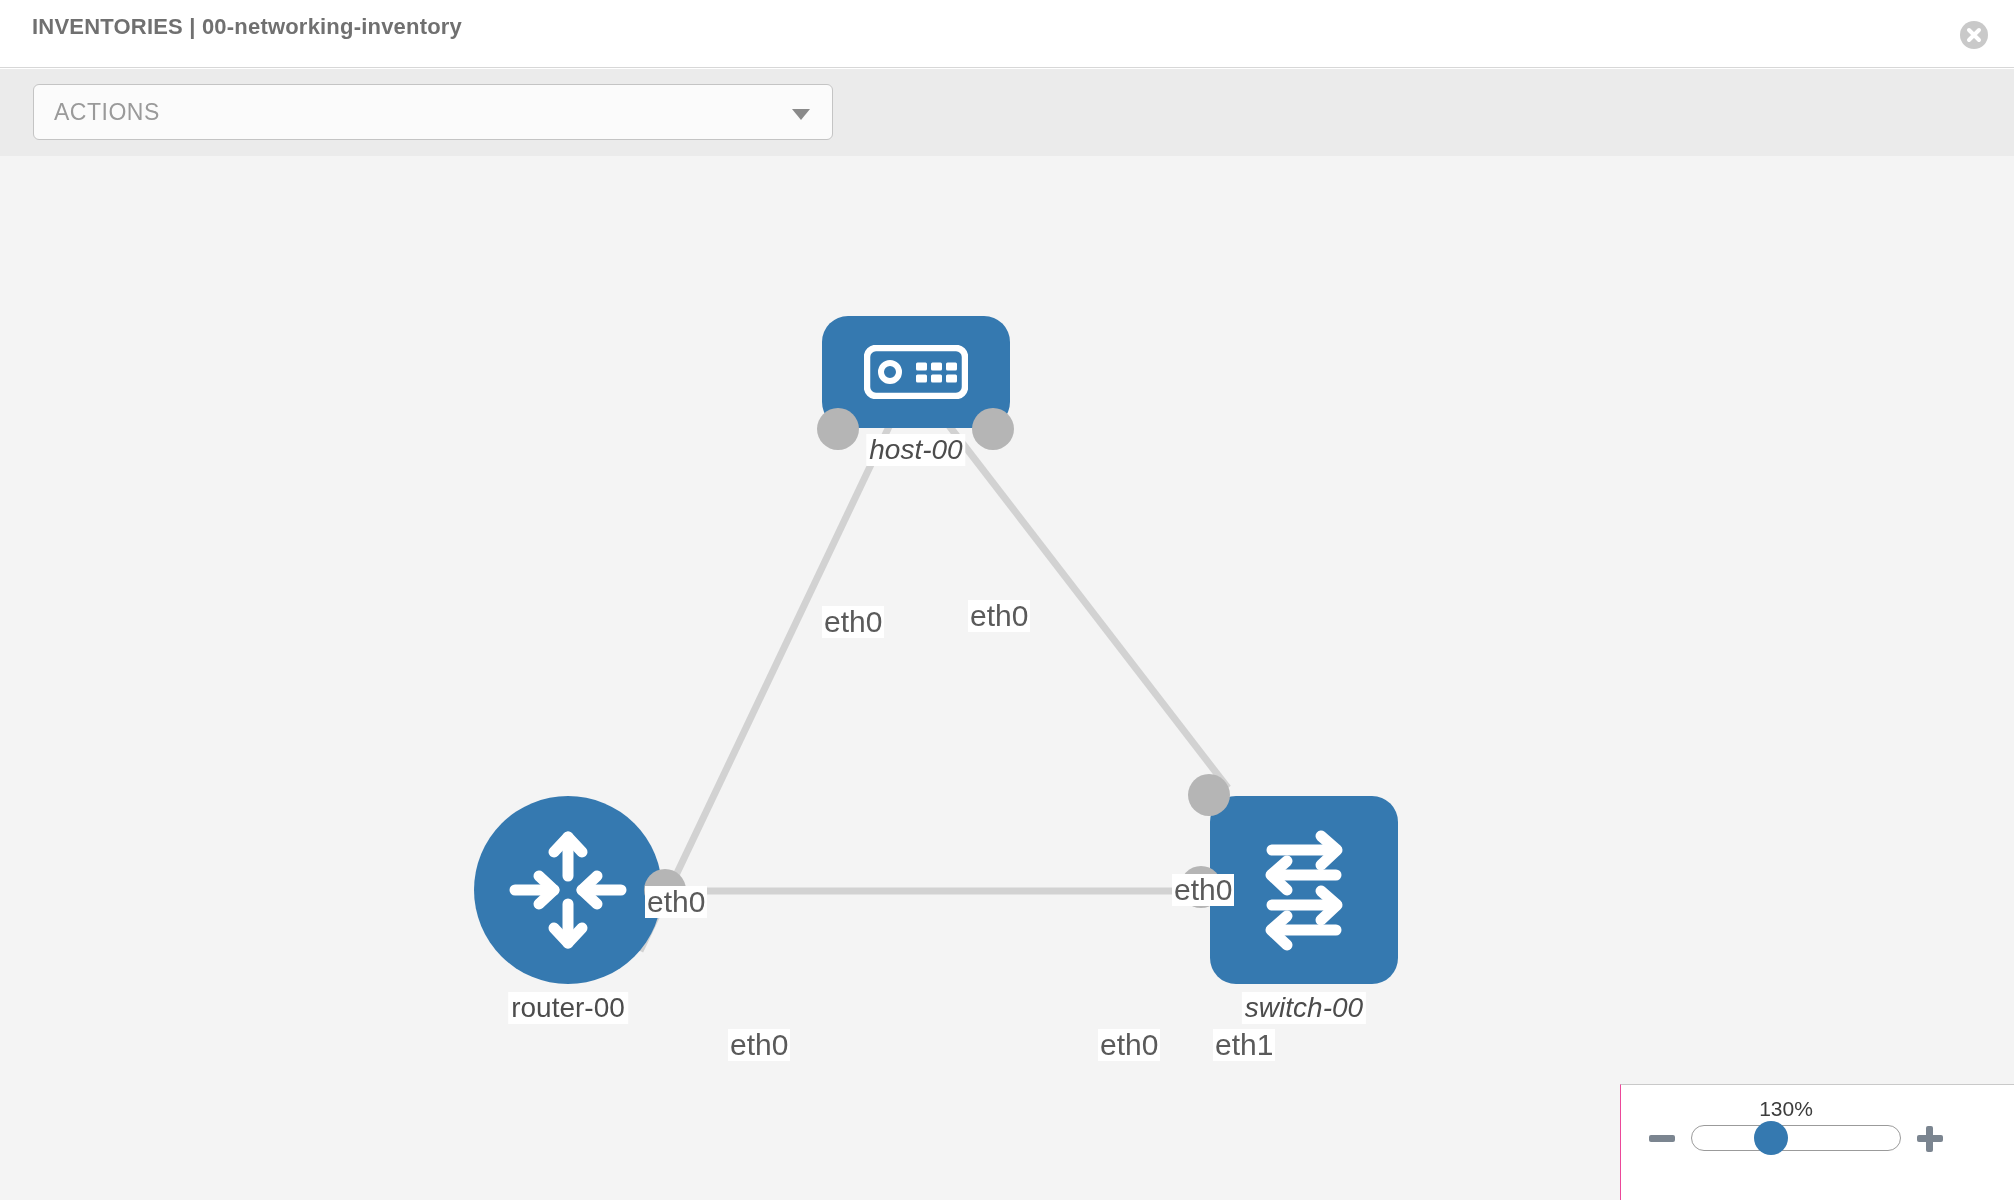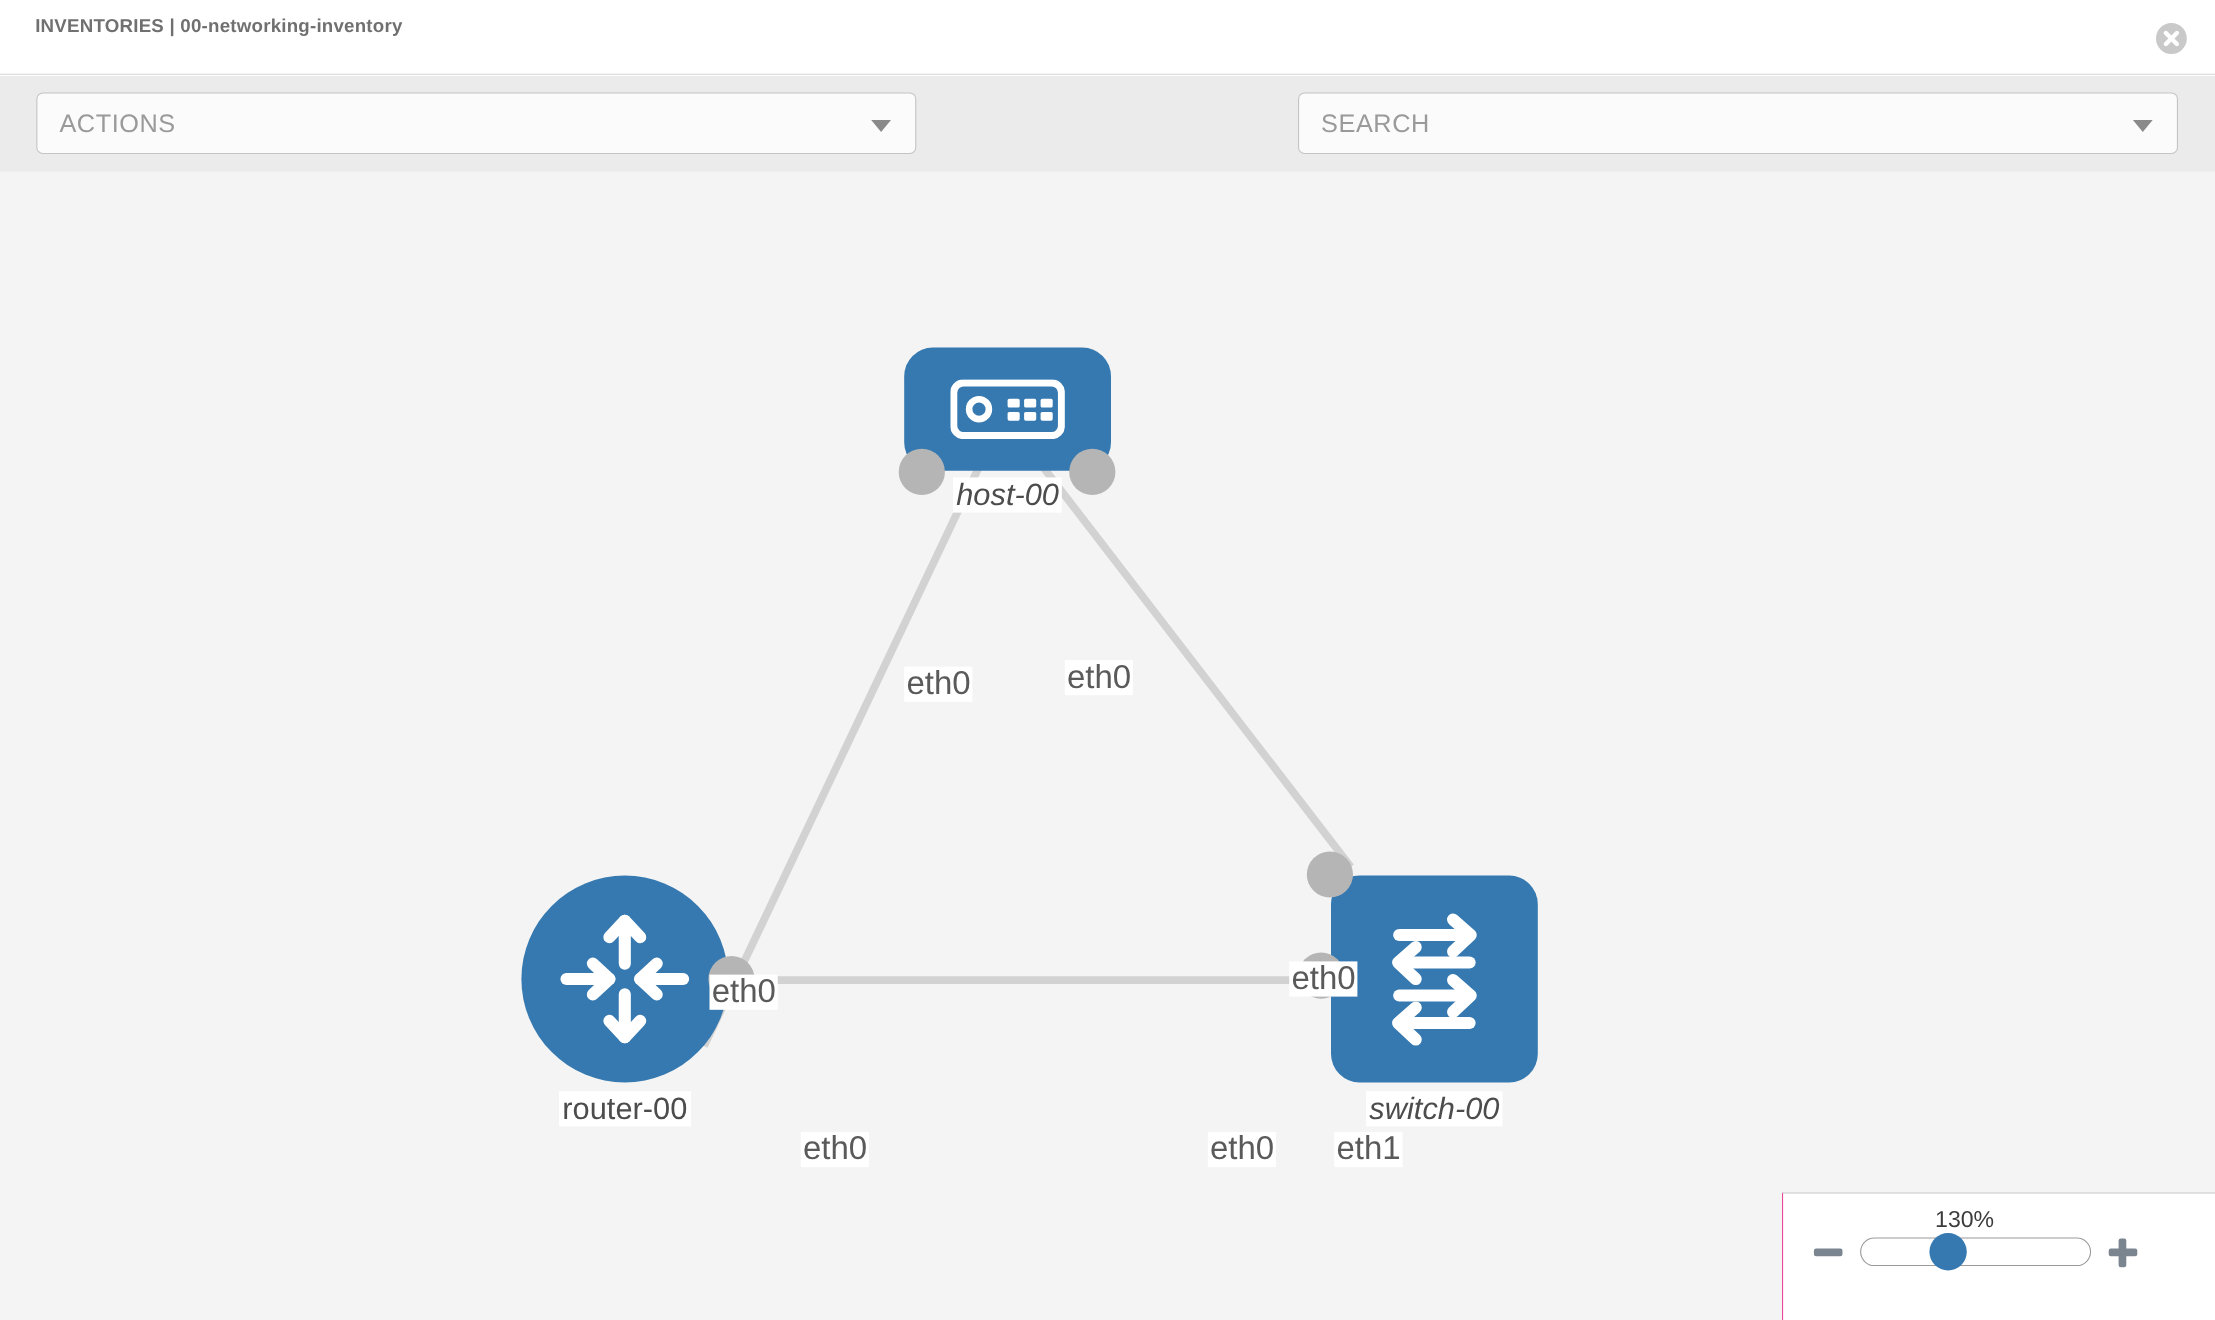--- a/index.html
+++ b/index.html
@@ -22,21 +22,21 @@
   .header {
     position: absolute;
     left: 0; top: 0;
     width: 2014px; height: 68px;
     background: #ffffff;
     border-bottom: 1px solid #d7d7d7;
   }
   .header-title {
     position: absolute;
     left: 32px; top: 14px;
-    font-size: 17px;
+    font-size: 22px;
     font-weight: bold;
     color: #707070;
     letter-spacing: 0.2px;
     white-space: nowrap;
   }
   .close-btn {
     position: absolute;
     right: 25px; top: 20px;
     width: 30px; height: 30px;
     cursor: pointer;
@@ -256,24 +256,20 @@
       <svg width="44" height="44" viewBox="0 0 44 44">
         <g fill="none" stroke="#7b8590" stroke-width="5" stroke-linecap="round">
           <circle cx="15" cy="15.5" r="8.5"></circle>
           <path d="M21.2 21.6 L36 36"></path>
           <path d="M30 30 L35.5 24.8"></path>
           <path d="M35 35 L40 30.5"></path>
         </g>
       </svg>
     </div>
 
-    <div class="search-select">
-      <span class="search-label">SEARCH</span>
-      <span class="caret"></span>
-    </div>
   </div>
 
   <div class="canvas">
 
     <svg class="edges" viewBox="0 0 2014 1044">
 
       <line x1="895" y1="258" x2="640" y2="795" stroke="#d2d2d2" stroke-width="7"></line>
 
       <line x1="940" y1="258" x2="1228" y2="632" stroke="#d2d2d2" stroke-width="7"></line>
 

